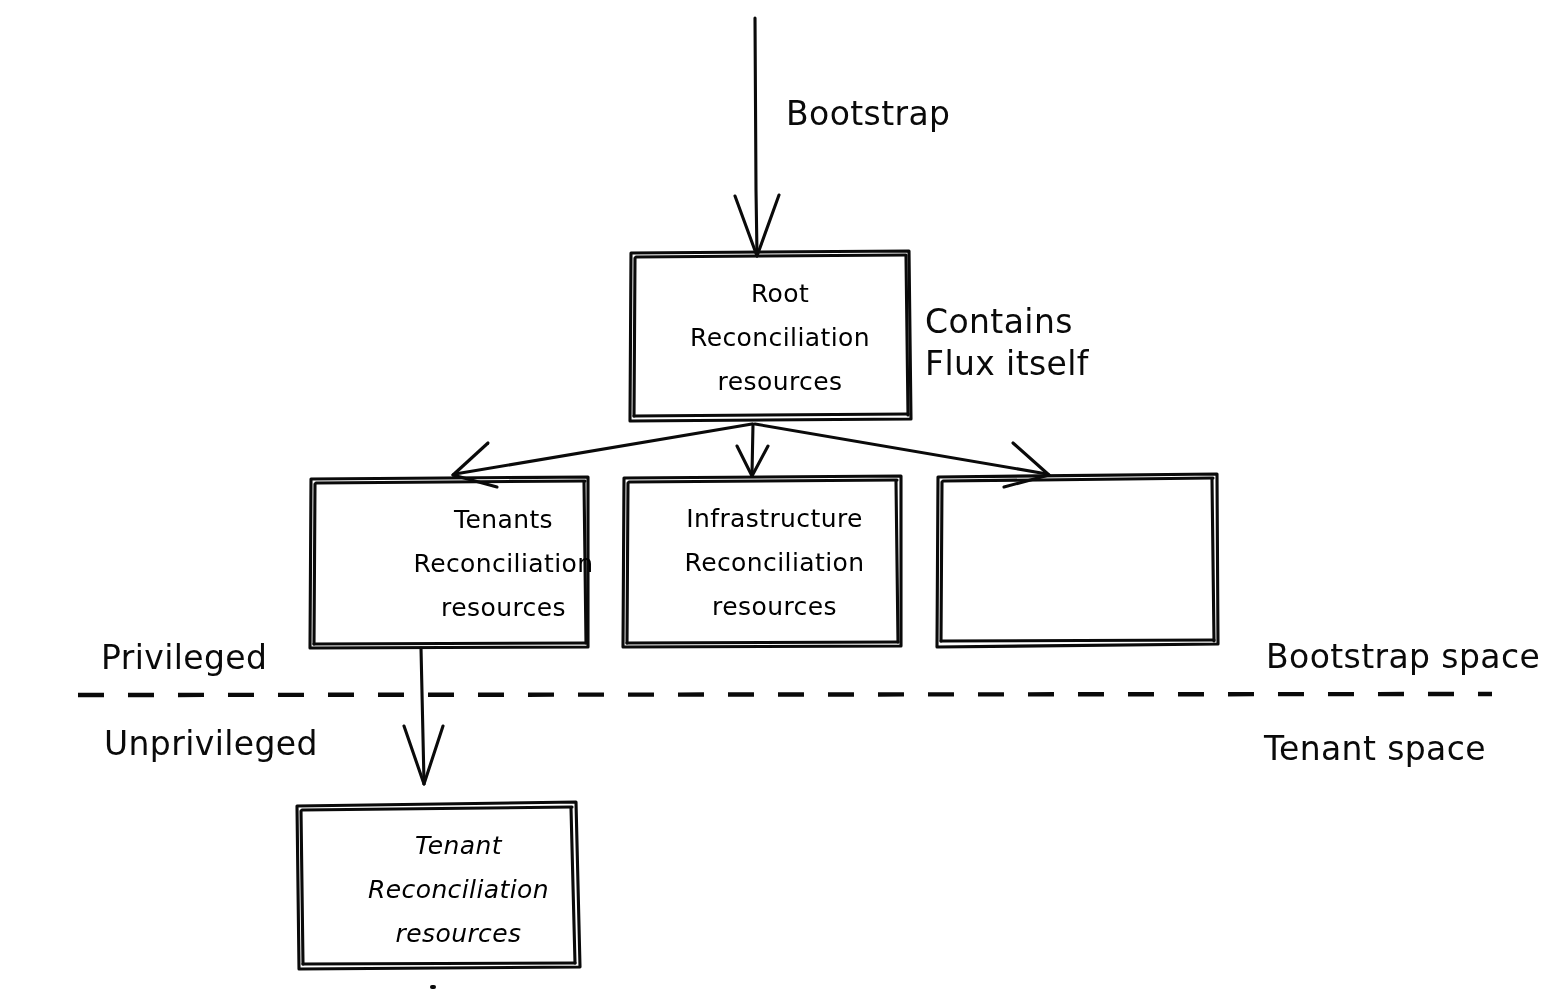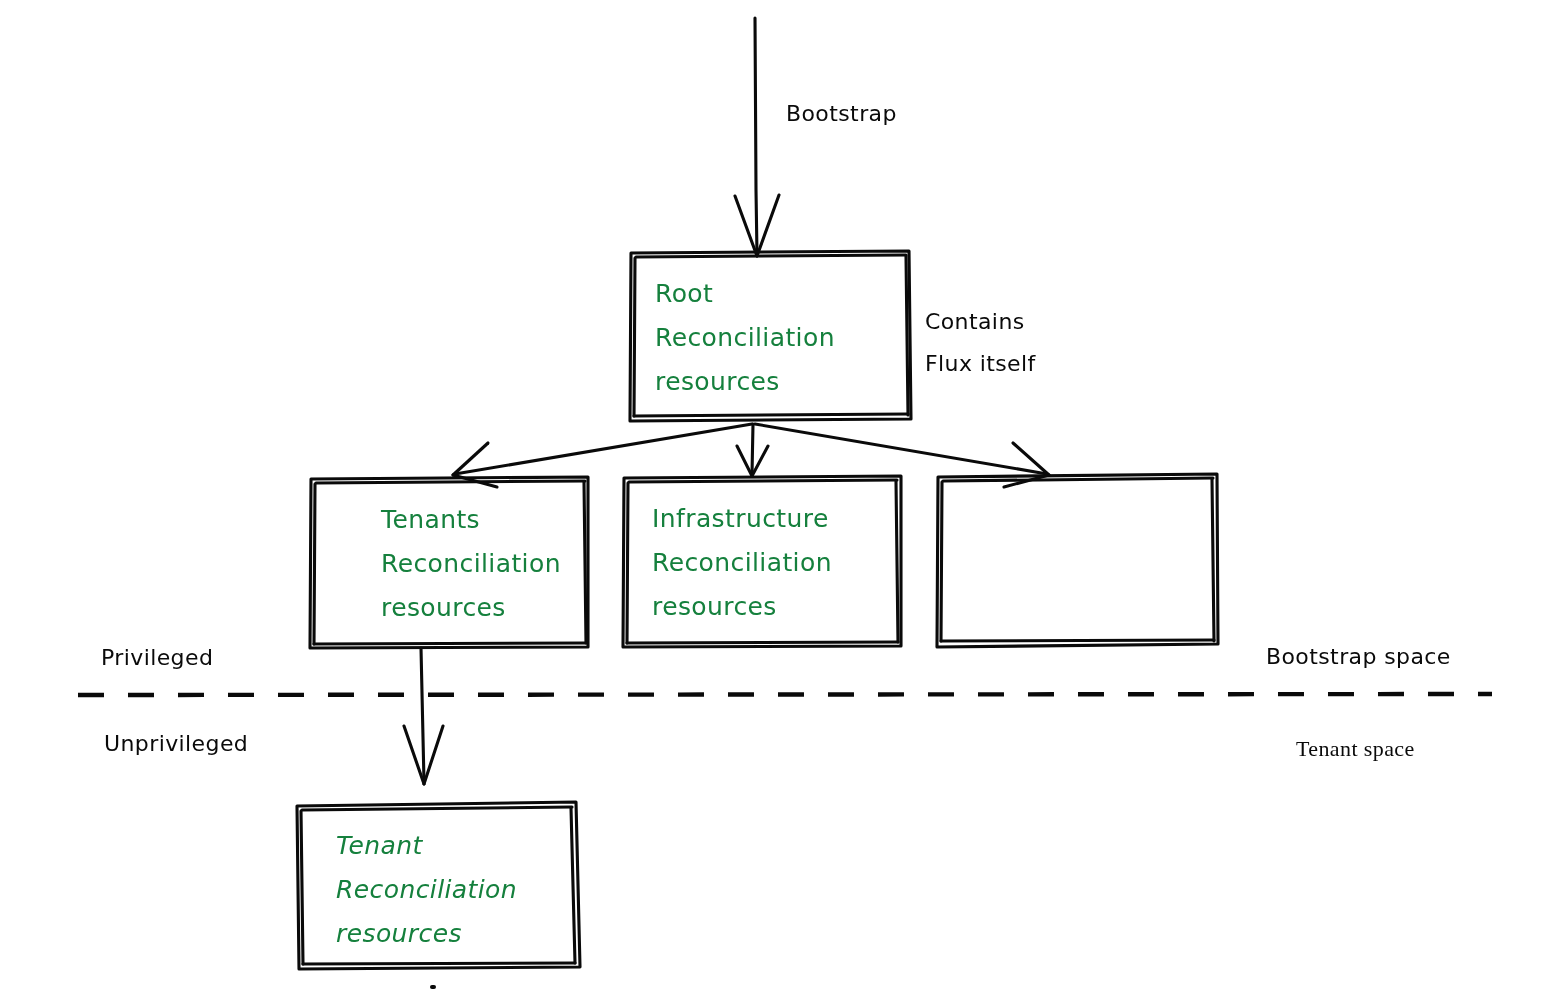--- a/index.html
+++ b/index.html
@@ -19,29 +19,30 @@
     position: absolute;
     top: 0; left: 0;
     width: 1551px;
     height: 997px;
   }
   .node-text {
     position: absolute;
     font-family: "DejaVu Sans", sans-serif;
     font-size: 25px;
     line-height: 44px;
-    color: #15803d;
+    color: #000000;
     white-space: pre-line;
     letter-spacing: 0.4px;
     pointer-events: none;
+    text-align: center;
   }
   .free-label {
     position: absolute;
     font-family: "DejaVu Sans", sans-serif;
-    font-size: 22px;
+    font-size: 33px;
     line-height: 42px;
     color: #0a0a0a;
     white-space: pre-line;
     letter-spacing: 0.4px;
   }
   .box-hit {
     position: absolute;
   }
 </style>
 </head>
@@ -153,21 +154,21 @@
 
   <div class="free-label" style="left:925px; top:301px;">Contains
 Flux itself</div>
 
   <div class="free-label" style="left:101px; top:637px;">Privileged</div>
 
   <div class="free-label" style="left:104px; top:723px;">Unprivileged</div>
 
   <div class="free-label" style="left:1266px; top:636px;">Bootstrap space</div>
 
-  <div class="free-label" style="left:1296px; top:728px;font-family:Liberation Serif, serif;">Tenant space</div>
+  <div class="free-label" style="left:1264px; top:728px;">Tenant space</div>
 
   <div class="box-hit" style="left:630px; top:251px; width:281px; height:170px;"></div>
   <div class="box-hit" style="left:310px; top:477px; width:278px; height:171px;"></div>
   <div class="box-hit" style="left:623px; top:476px; width:278px; height:171px;"></div>
   <div class="box-hit" style="left:937px; top:474px; width:281px; height:173px;"></div>
   <div class="box-hit" style="left:297px; top:802px; width:283px; height:167px;"></div>
 
 </div>
 
 </body></html>

